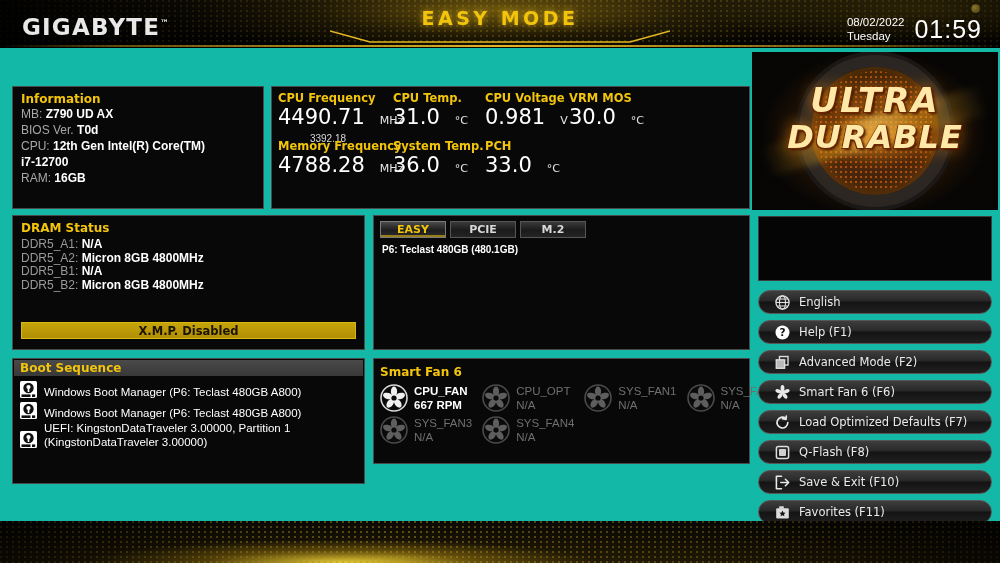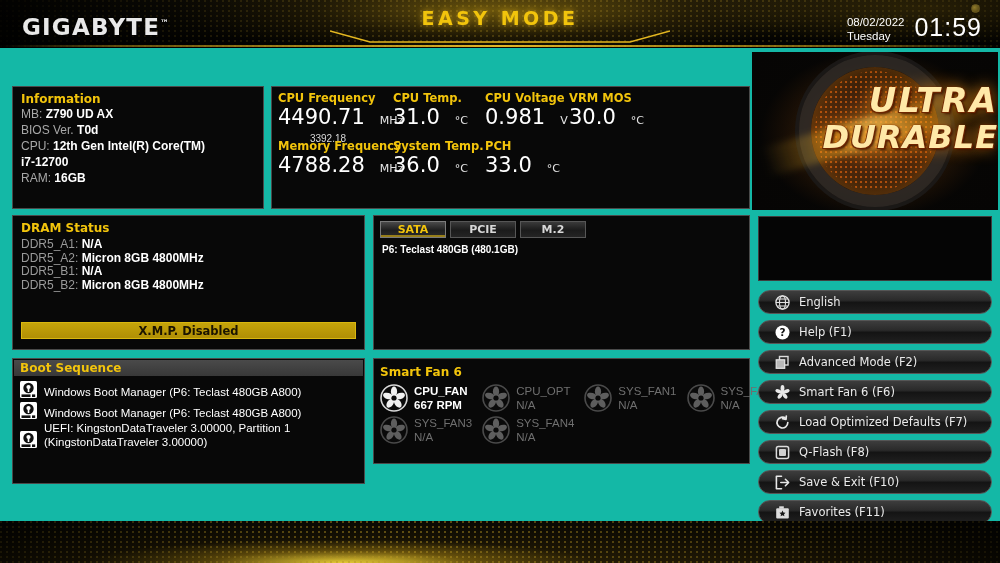--- a/index.html
+++ b/index.html
@@ -56,21 +56,21 @@
     position: absolute; left: 330px; top: 30px; width: 340px; height: 14px;
   }
   #hdr-bottom-line {
     position: absolute; left: 0; top: 45px; width: 1000px; height: 2px;
     background: linear-gradient(90deg, rgba(120,95,10,0) 0%, rgba(190,150,25,0.5) 12%, rgba(236,190,40,0.95) 50%, rgba(190,150,25,0.5) 88%, rgba(120,95,10,0) 100%);
   }
 
   
   #clock {
     position: absolute; right: 18px; top: 12px;
-    display: flex; align-items: center; gap: 10px;
+    display: flex; align-items: flex-end; gap: 10px;
     color: #fff;
   }
   #clock .dt { font-size: 11.5px; line-height: 14px; text-align: left; padding-top: 3px; }
   #clock .time { font-size: 25px; line-height: 27px; font-weight: 300; letter-spacing: 1px; }
   #clock-badge {
     position: absolute; right: 20px; top: 4px;
     width: 9px; height: 9px; border-radius: 50%;
     background: radial-gradient(circle at 35% 35%, #8f7a2a, #4a3c10);
     border: 1px solid #6d5c20;
   }
@@ -194,21 +194,21 @@
     background-image: radial-gradient(circle at 1px 1px, rgba(255,110,15,0.55) 0.8px, rgba(0,0,0,0) 1.6px);
     background-size: 5px 5px;
   }
   #ud-logo .spark {
     position: absolute; left: 50%; top: 50%; transform: translate(-50%,-50%) rotate(-16deg);
     width: 230px; height: 30px;
     background: linear-gradient(90deg, rgba(255,200,40,0) 0%, rgba(255,190,40,0.35) 30%, rgba(255,225,120,0.55) 50%, rgba(255,190,40,0.35) 70%, rgba(255,200,40,0) 100%);
     filter: blur(3px);
   }
   .ud-word {
-    position: absolute; width: 100%; text-align: right;
+    position: absolute; width: 100%; text-align: center;
     font-family: "DejaVu Sans", sans-serif;
     font-weight: bold; font-style: italic;
     color: #ffe9a8;
     text-shadow:
       0 0 2px #7a2c00, 1px 1px 0 #6b2400, -1px 1px 0 #6b2400,
       2px 2px 3px #3a1200, 0 0 16px rgba(255,150,20,0.9);
   }
   #ud-ultra { top: 28px; font-size: 34px; letter-spacing: 2px; }
   #ud-durable { top: 66px; font-size: 32px; letter-spacing: 1px; }
 
@@ -336,21 +336,21 @@
         </div>
     </div>
     <div id="xmp-bar">
       <span>X.M.P.  Disabled</span>
     </div>
   </div>
 
   <div class="panel" id="storage-panel">
     <div id="storage-tabs">
         <div class="stab active">
-          <span>SATA</span>
+          <span>EASY</span>
         </div>
         <div class="stab">
           <span>PCIE</span>
         </div>
         <div class="stab">
           <span>M.2</span>
         </div>
       </div>
     <div id="storage-list">
         <div class="storage-item">P6: Teclast 480GB  (480.1GB)</div>

